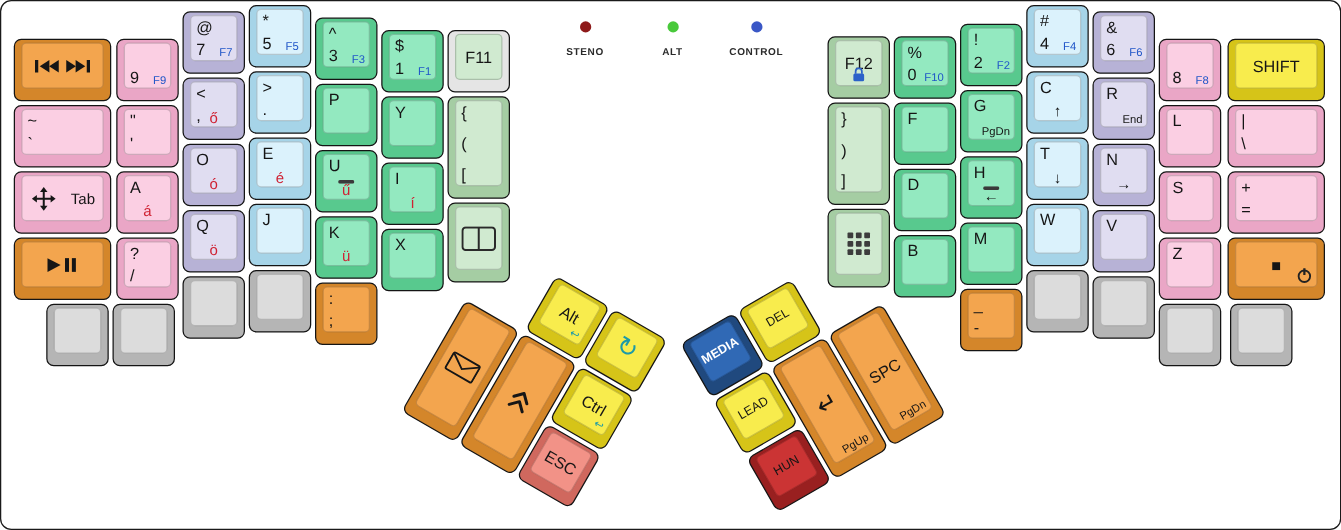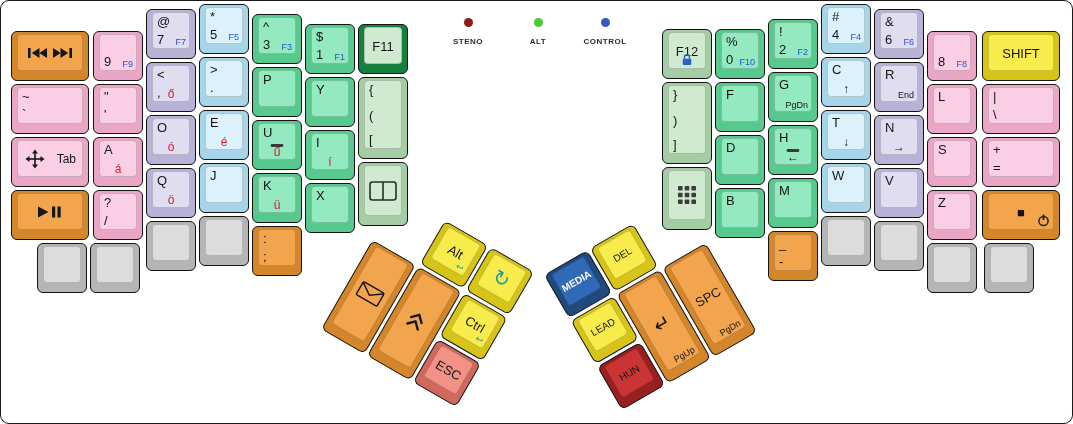--- a/index.html
+++ b/index.html
@@ -239,21 +239,21 @@
         <div class="cap" style="background: rgb(147, 233, 192);">
           <span class="lg tl">I</span>
           <span class="lg bc" style="color: rgb(207, 34, 51);">í</span>
         </div>
       </div>
       <div class="key" style="left: 304px; top: 182px; width: 50px; height: 50px; background: rgb(88, 201, 142);">
         <div class="cap" style="background: rgb(147, 233, 192);">
           <span class="lg tl">X</span>
         </div>
       </div>
-      <div class="key" style="left: 357px; top: 23px; width: 50px; height: 50px; background: #15803d;">
+      <div class="key" style="left: 357px; top: 23px; width: 50px; height: 50px; background: #e5e5e5;">
         <div class="cap" style="background: rgb(208, 234, 208);">
           <span class="lg mc">F11</span>
         </div>
       </div>
       <div class="key" style="left: 357px; top: 76px; width: 50px; height: 82px; background: rgb(165, 205, 163);">
         <div class="cap" style="background: rgb(208, 234, 208);">
           <span class="lg tl">{</span>
           <span class="lg mlv">(</span>
           <span class="lg bl">[</span>
         </div>

